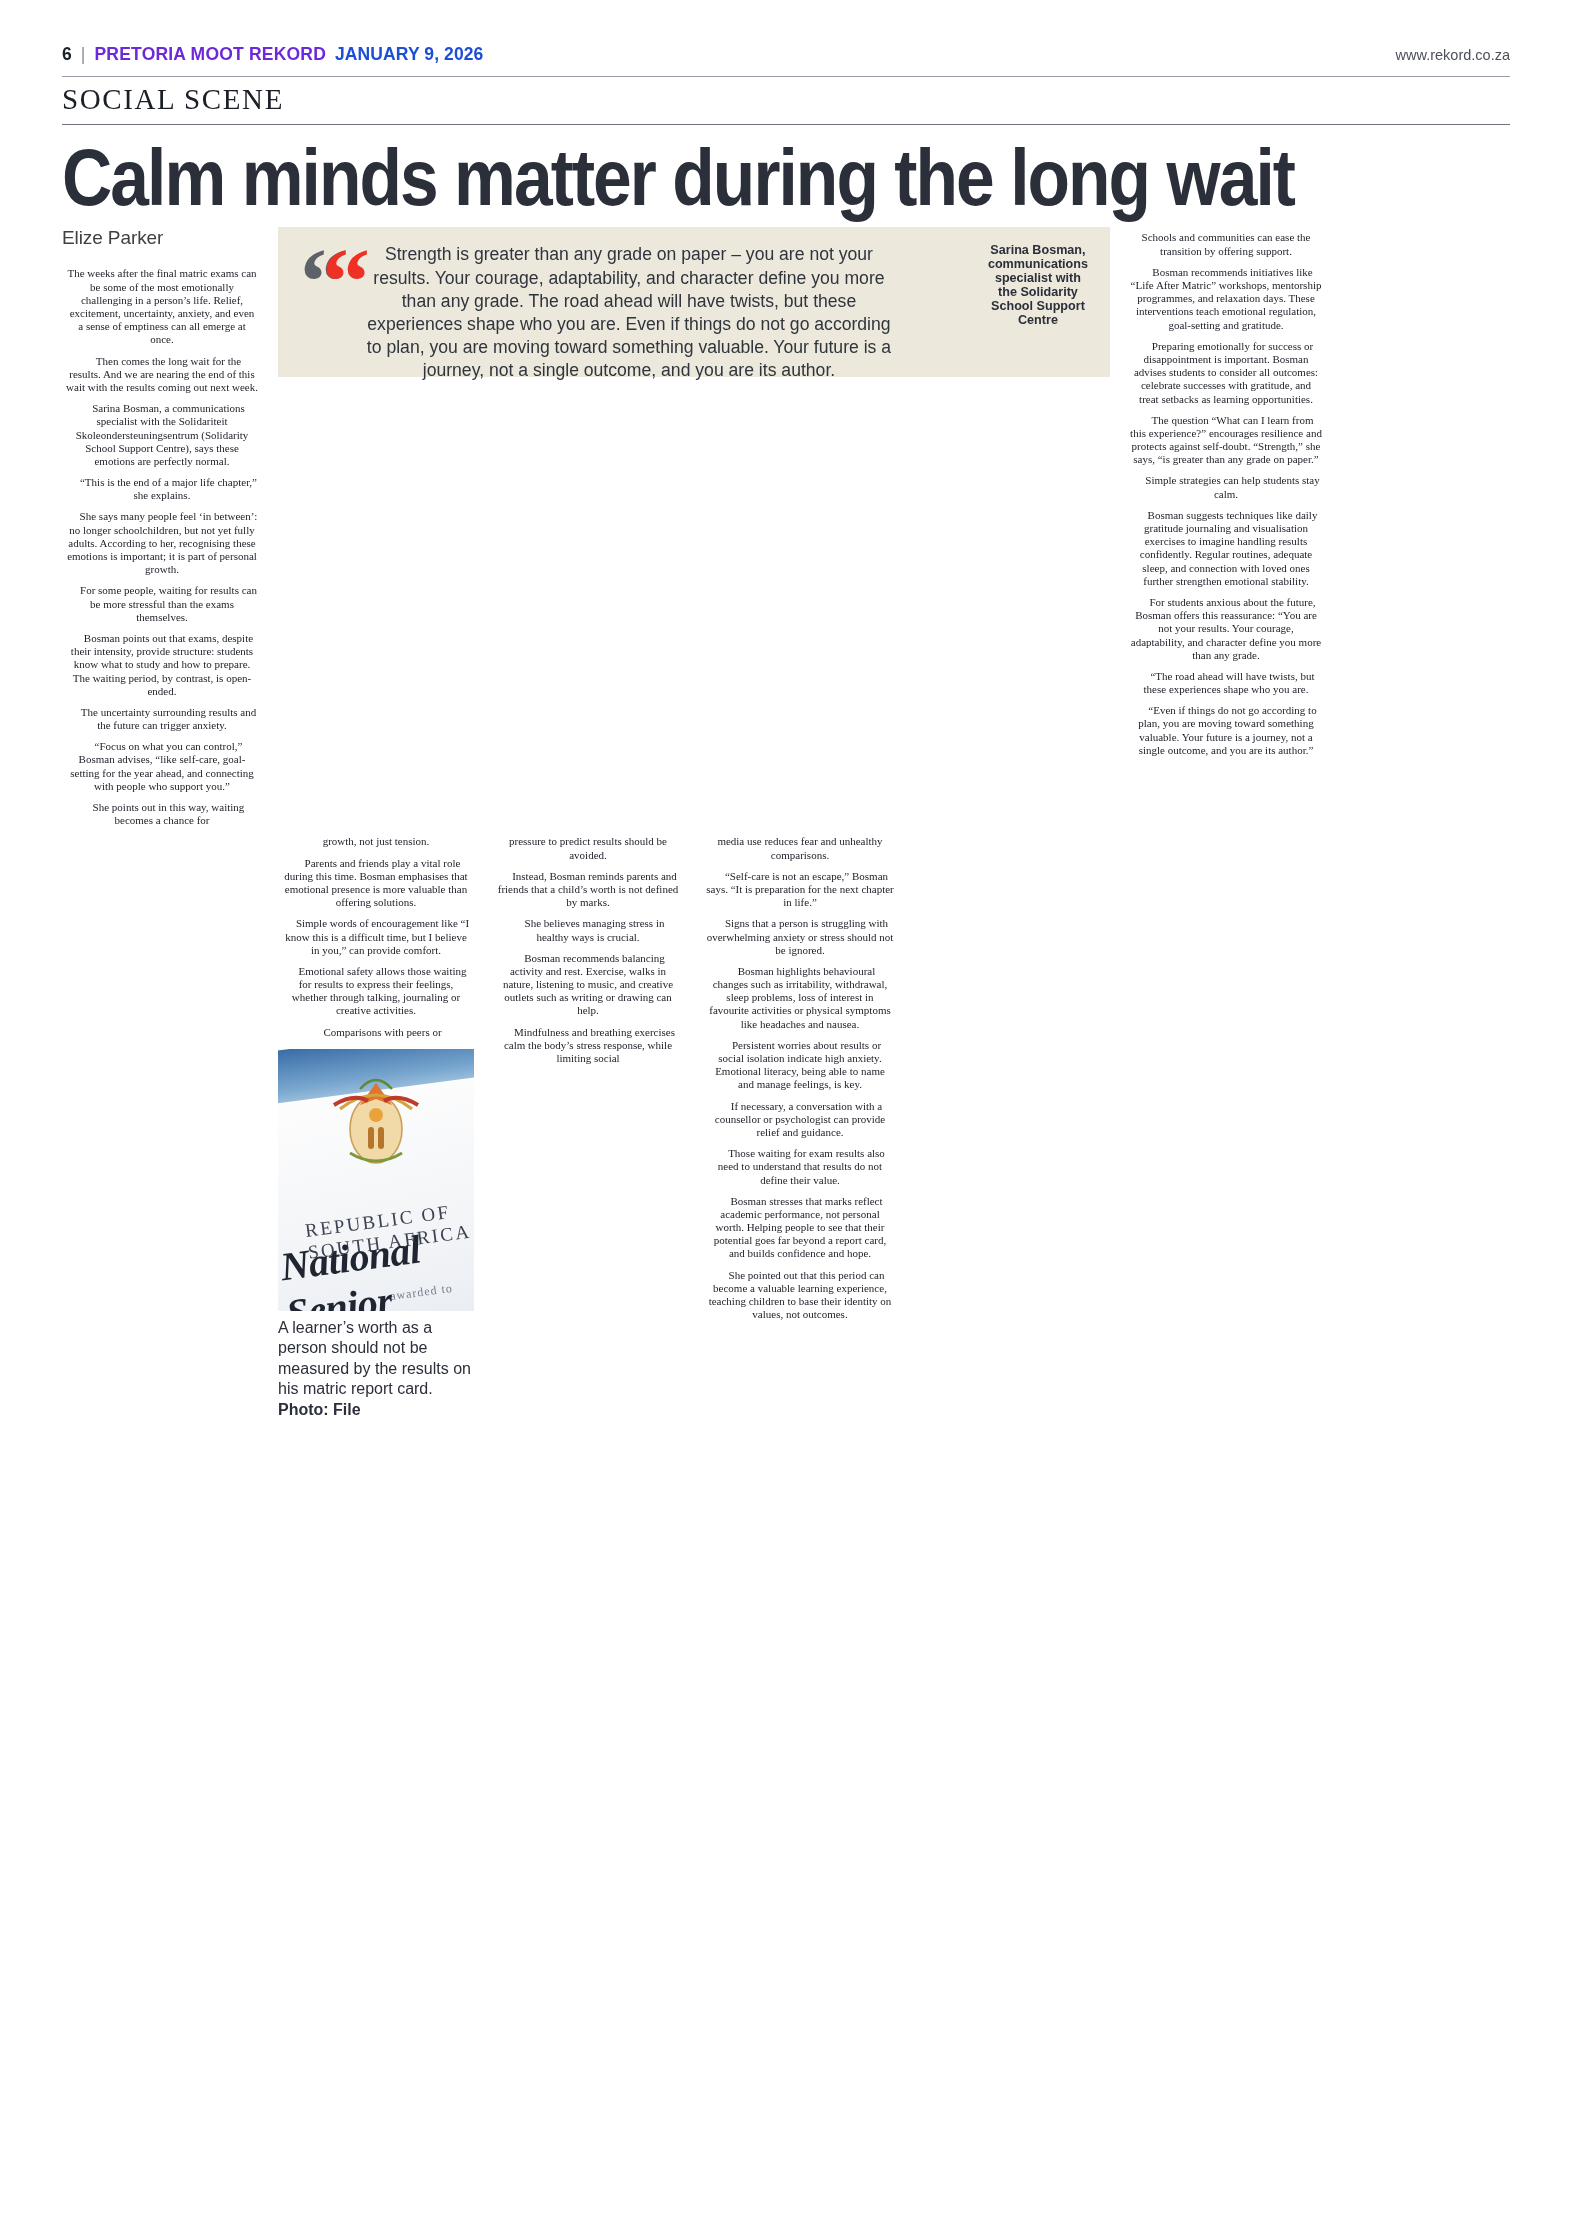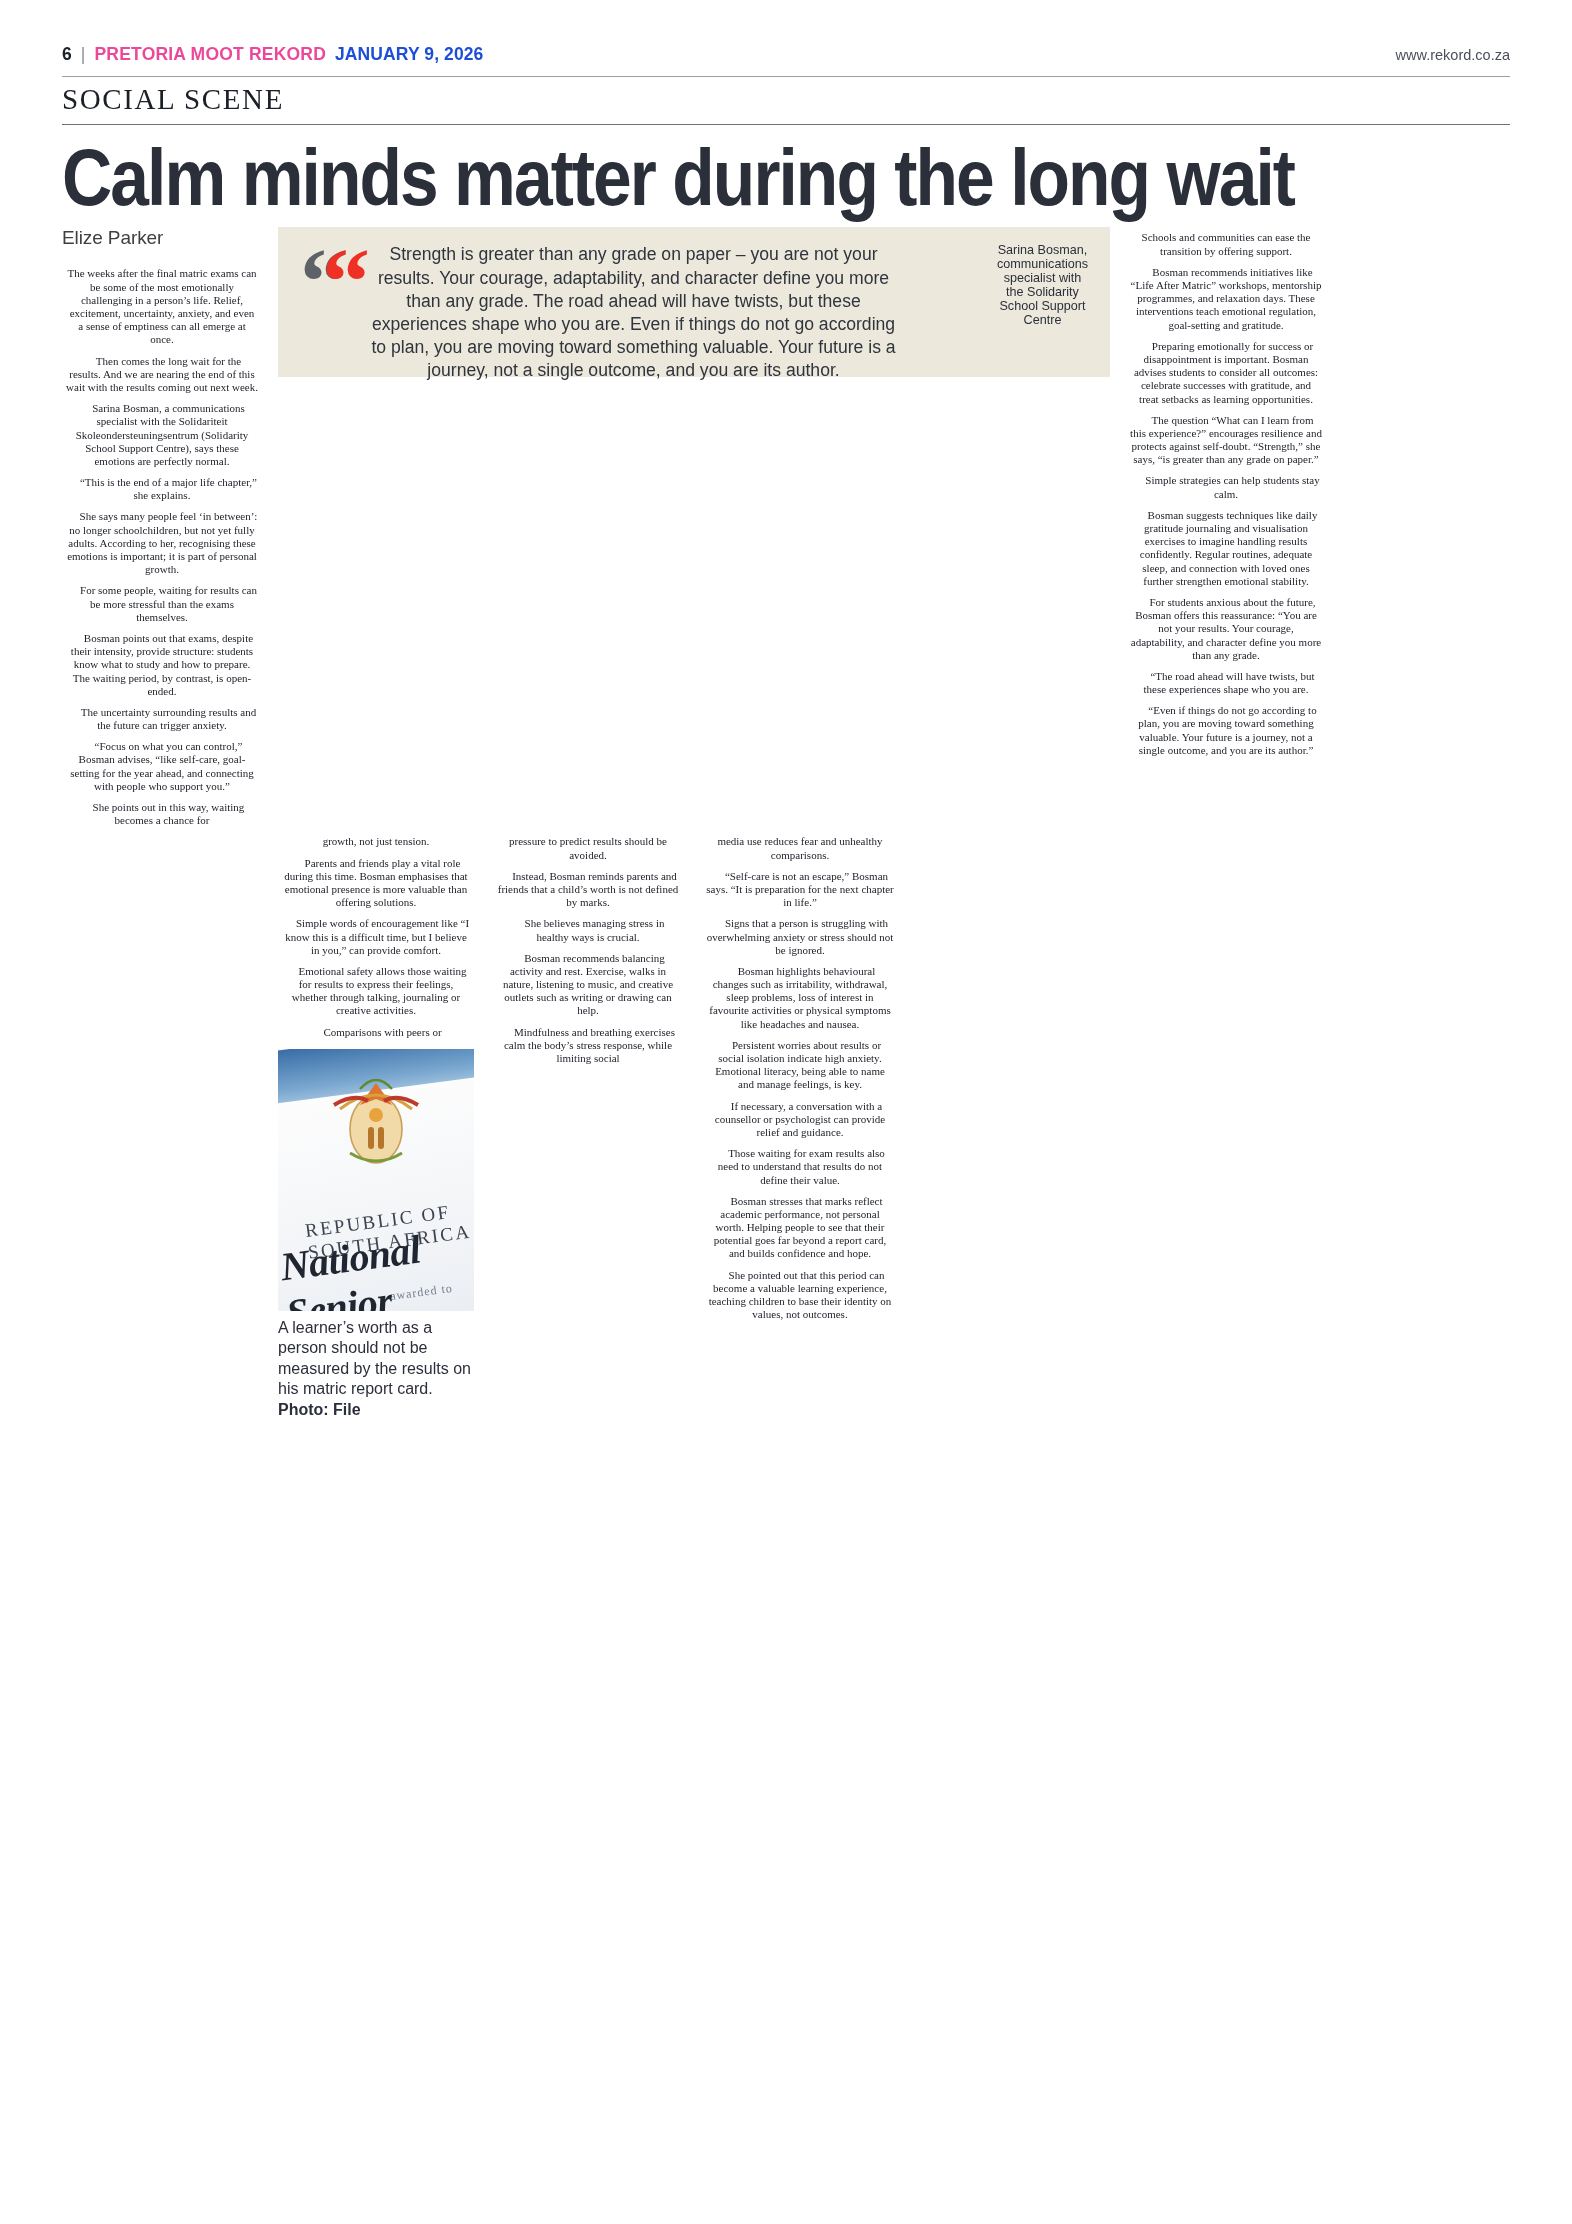--- a/index.html
+++ b/index.html
@@ -10,21 +10,21 @@
     font-family:"Liberation Serif", serif;
     color:#1b1f27;
     overflow:hidden;
   }
   .page { width:1572px; height:2224px; padding:44px 62px 0 62px; position:relative; }
 
   
   .masthead { display:flex; align-items:baseline; justify-content:space-between; font-family:"Liberation Sans", sans-serif; }
   .mast-left { display:flex; align-items:baseline; gap:9px; font-weight:bold; font-size:17.5px; letter-spacing:.1px; }
   .mast-bar { color:#8b8f98; font-weight:normal; }
-  .mast-paper { color:#ec4899; font-weight:bold; letter-spacing:.2px; }
+  .mast-paper { color:#6d28d9; font-weight:bold; letter-spacing:.2px; }
   .mast-date { color:#1d4ed8; font-weight:bold; }
   .mast-url { font-size:14.5px; color:#4a4f59; font-weight:normal; }
 
   .rule-thin { border-top:1.4px solid #9a9ea6; margin-top:11px; }
   .section-band { text-align:left; font-family:"Liberation Serif", serif; font-size:29px;
     letter-spacing:1.6px; padding:6px 0 8px 0; color:#1b1f27; }
   .rule-mid { border-top:1.6px solid #6e727a; }
 
   
   .hl1 {
@@ -57,21 +57,21 @@
   }
   .qmark { flex:0 0 auto; width:52px; height:56px; position:relative; margin-top:4px; }
   .qmark span { position:absolute; top:0; font-family:"Liberation Serif", serif;
     font-size:96px; line-height:.72; font-weight:bold; }
   .qmark .g { left:0; color:#5d6168; }
   .qmark .r { left:22px; color:#ee3124; }
   .pull-body { flex:1 1 auto; display:flex; }
   .pull-text { font-family:"Liberation Sans", sans-serif; font-size:17.6px; line-height:1.31;
     color:#2f343d; text-align:center; }
   .pull-rule { border-top:1.6px solid #5d6168; margin:9px 48px 7px 48px; }
-  .pull-attr { font-family:"Liberation Sans", sans-serif; font-weight:normal; font-size:12.6px;
+  .pull-attr { font-family:"Liberation Sans", sans-serif; font-weight:bold; font-size:12.6px;
     text-align:center; color:#2b2f3a; }
 
   .colwrap { display:flex; flex-direction:column; }
   .a1-lower { display:grid; grid-template-columns:196px 196px 196px 196px; column-gap:16px; }
 
   
   .cert-box { grid-column: 2 / span 2; margin-top:6px; }
   .cert {
     width:100%; height:262px; position:relative; overflow:hidden;
     background:linear-gradient(170deg,#f3f5f8 0%,#eceff4 38%,#e4e8ef 100%);

